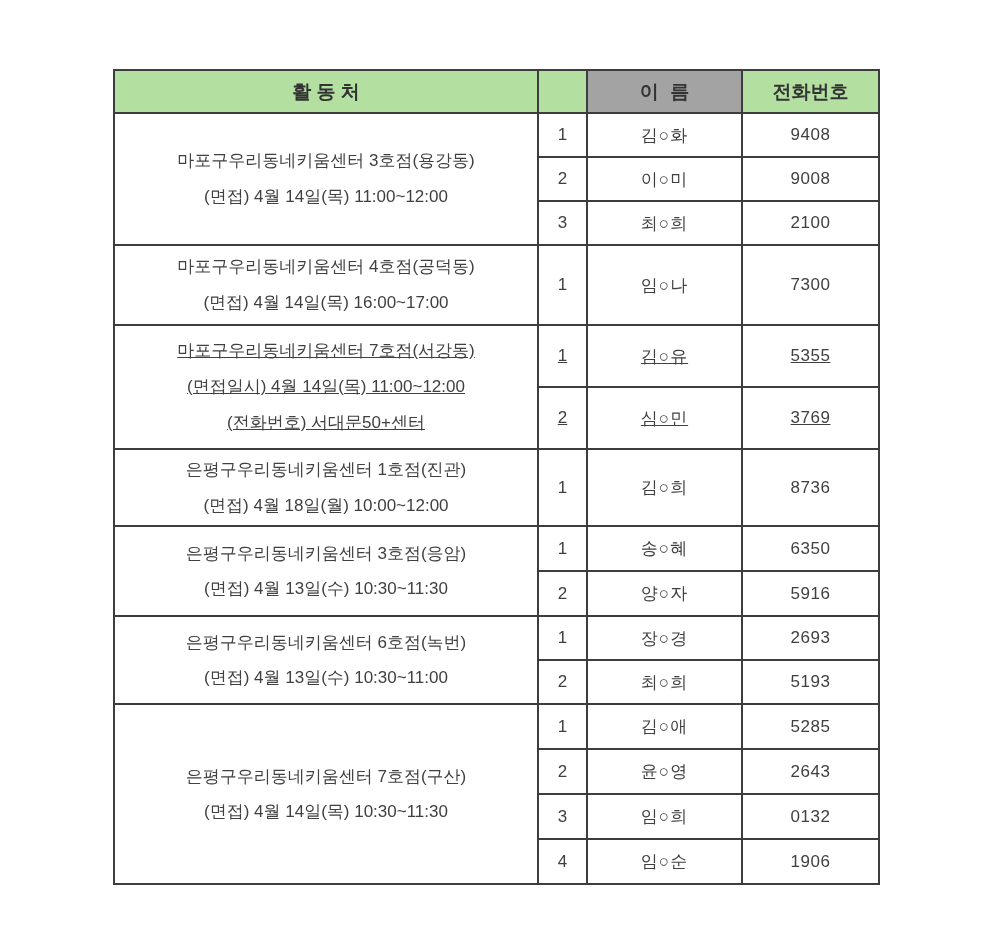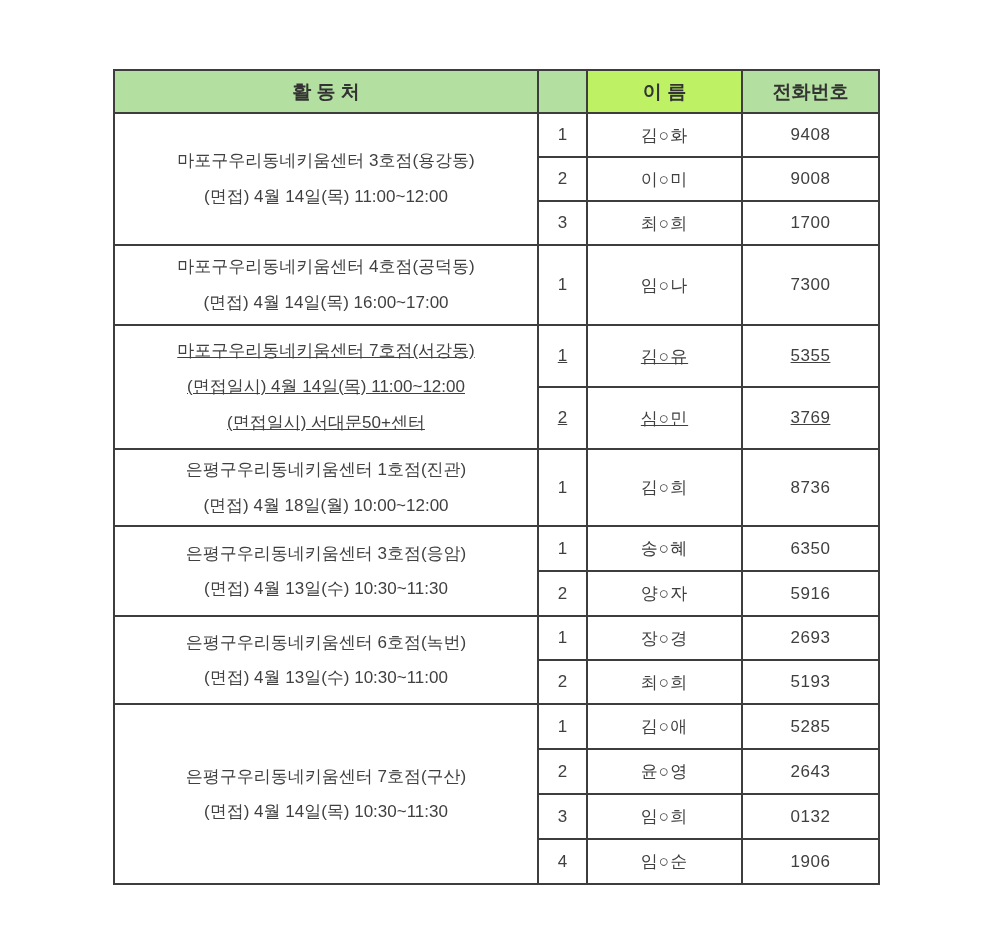--- a/index.html
+++ b/index.html
@@ -66,21 +66,21 @@
     <colgroup>
       <col style="width:424px">
       <col style="width:49px">
       <col style="width:155px">
       <col style="width:137px">
     </colgroup>
     <thead>
       <tr>
         <th style="background: rgb(179, 223, 160);">활 동 처</th>
         <th style="background: rgb(179, 223, 160);"></th>
-        <th style="background: #bef264;">이 름</th>
+        <th style="background: #a3a3a3; font-family: Liberation Mono, monospace;">이 름</th>
         <th style="background: rgb(179, 223, 160);">전화번호</th>
       </tr>
     </thead>
     <tbody id="roster-body">
         <tr class="g0">
           <td class="activity-cell" rowspan="3">
             <div>마포구우리동네키움센터 3호점(용강동)</div>
             <div>(면접) 4월 14일(목) 11:00~12:00</div>
           </td>
           <td class="num-cell">1</td>
@@ -88,36 +88,36 @@
           <td class="phone-cell">9408</td>
         </tr>
         <tr class="g0">
           <td class="num-cell">2</td>
           <td class="name-cell">이○미</td>
           <td class="phone-cell">9008</td>
         </tr>
         <tr class="g0">
           <td class="num-cell">3</td>
           <td class="name-cell">최○희</td>
-          <td class="phone-cell">1700</td>
+          <td class="phone-cell">2100</td>
         </tr>
         <tr class="g1">
           <td class="activity-cell" rowspan="1">
             <div>마포구우리동네키움센터 4호점(공덕동)</div>
             <div>(면접) 4월 14일(목) 16:00~17:00</div>
           </td>
           <td class="num-cell">1</td>
           <td class="name-cell">임○나</td>
           <td class="phone-cell">7300</td>
         </tr>
         <tr class="g2">
           <td class="activity-cell" rowspan="2">
             <div>마포구우리동네키움센터 7호점(서강동)</div>
             <div>(면접일시) 4월 14일(목) 11:00~12:00</div>
-            <div>(면접일시) 서대문50+센터</div>
+            <div>(전화번호) 서대문50+센터</div>
           </td>
           <td class="num-cell">1</td>
           <td class="name-cell">김○유</td>
           <td class="phone-cell">5355</td>
         </tr>
         <tr class="g2">
           <td class="num-cell">2</td>
           <td class="name-cell">심○민</td>
           <td class="phone-cell">3769</td>
         </tr>

